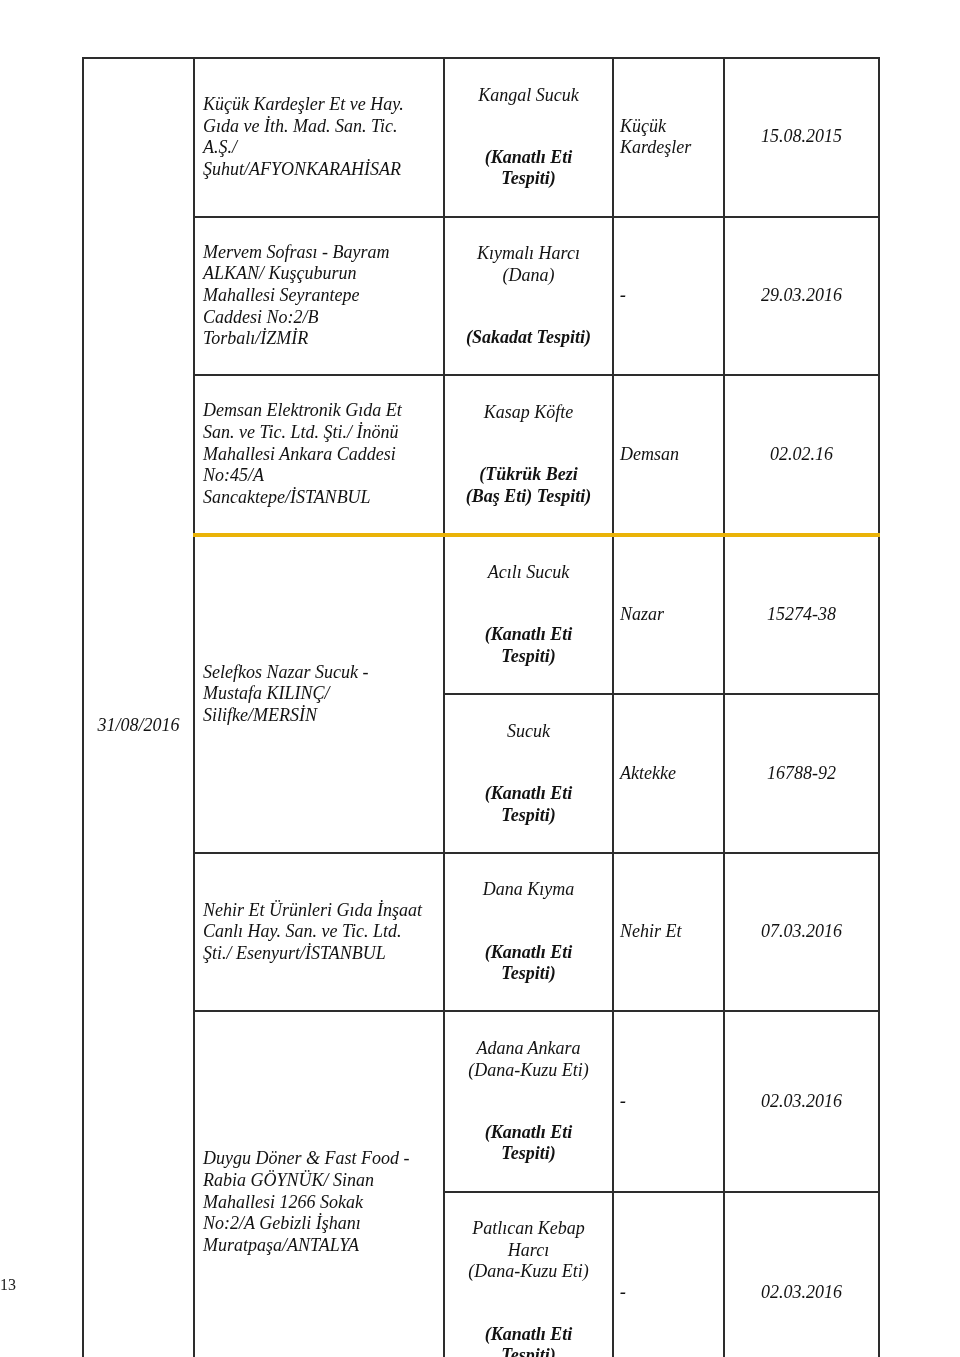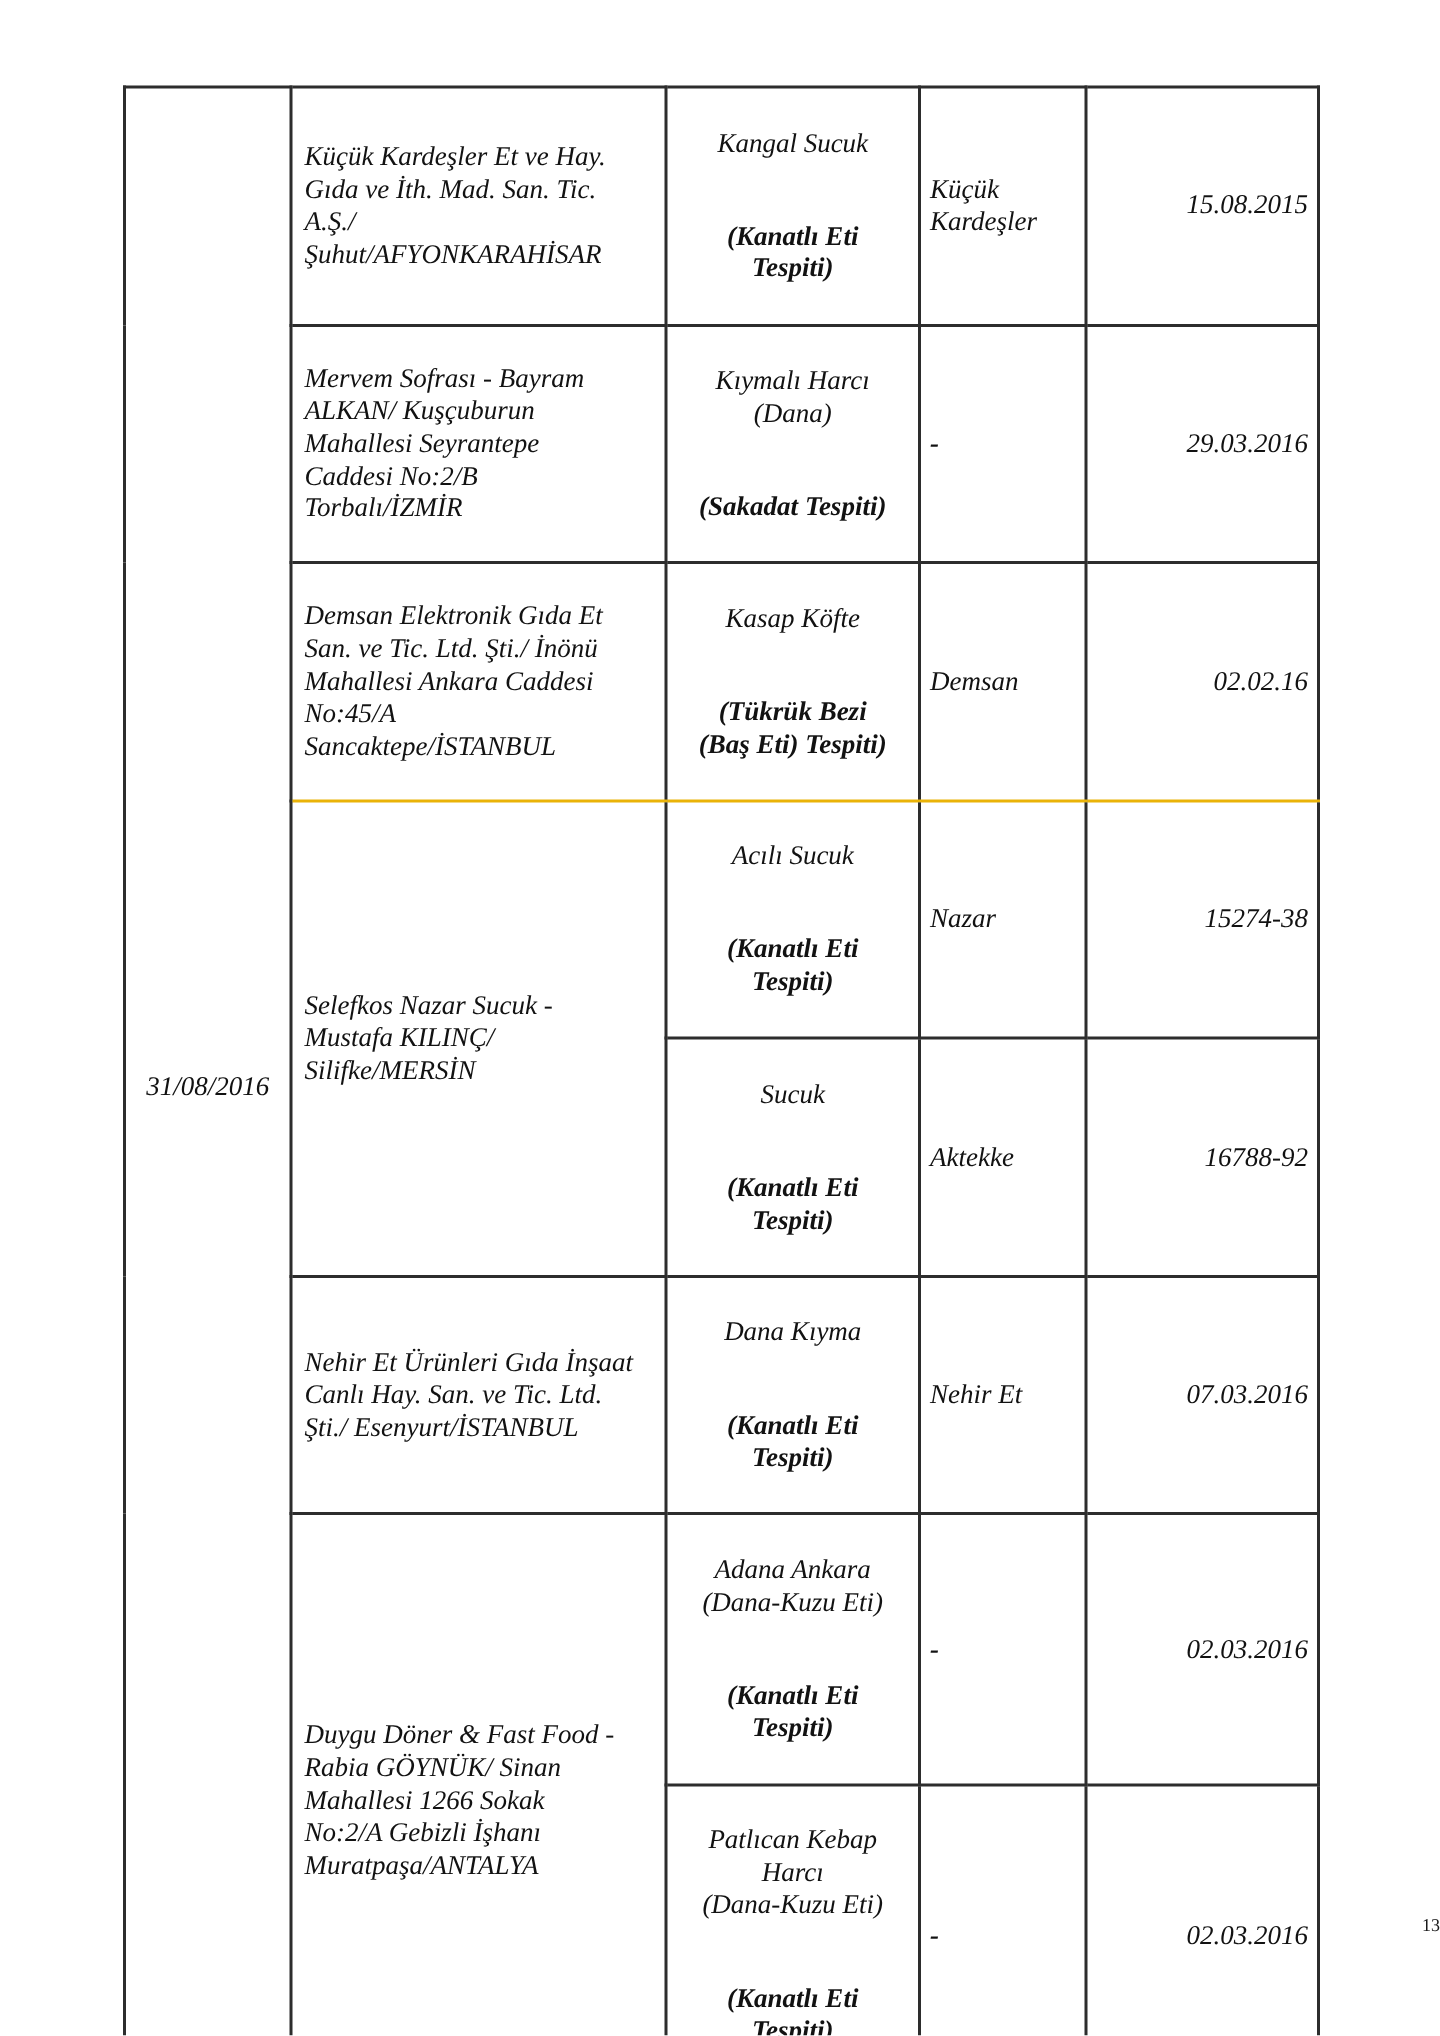--- a/index.html
+++ b/index.html
@@ -25,35 +25,35 @@
     border-bottom: 3px solid #4c4c4c;
   }
   td {
     border: 2px solid #2d2d2d;
     vertical-align: middle;
     white-space: pre-line;
     padding: 4px 6px;
     overflow: hidden;
     font-style: italic;
   }
-  tr.sep td { border-bottom: 2px solid #eab308; }
+  tr.sep td { border-bottom: 4px solid #eab308; }
   td.c-date   { text-align: center; padding: 2px; }
   td.c-company{ text-align: left; padding-left: 8px; padding-right: 2px; }
   td.c-product{ text-align: center; margin-top: 16px; }
   td.c-brand  { text-align: left; }
-  td.c-ref    { text-align: right; }
+  td.c-ref    { text-align: center; }
   .pdet { font-weight: bold; margin-top: 19px; }
   .dash { font-weight: bold; }
   .pagenum {
     position: absolute;
     top: 1276px;
     left: 0;
     width: 100%;
-    text-align: right;
-    font-size: 12px;
+    text-align: left;
+    font-size: 16px;
     color: #1a1a1a;
   }
 </style>
 </head>
 <body>
 
 <div class="sheet">
 
   <table class="viol">
     <colgroup>

